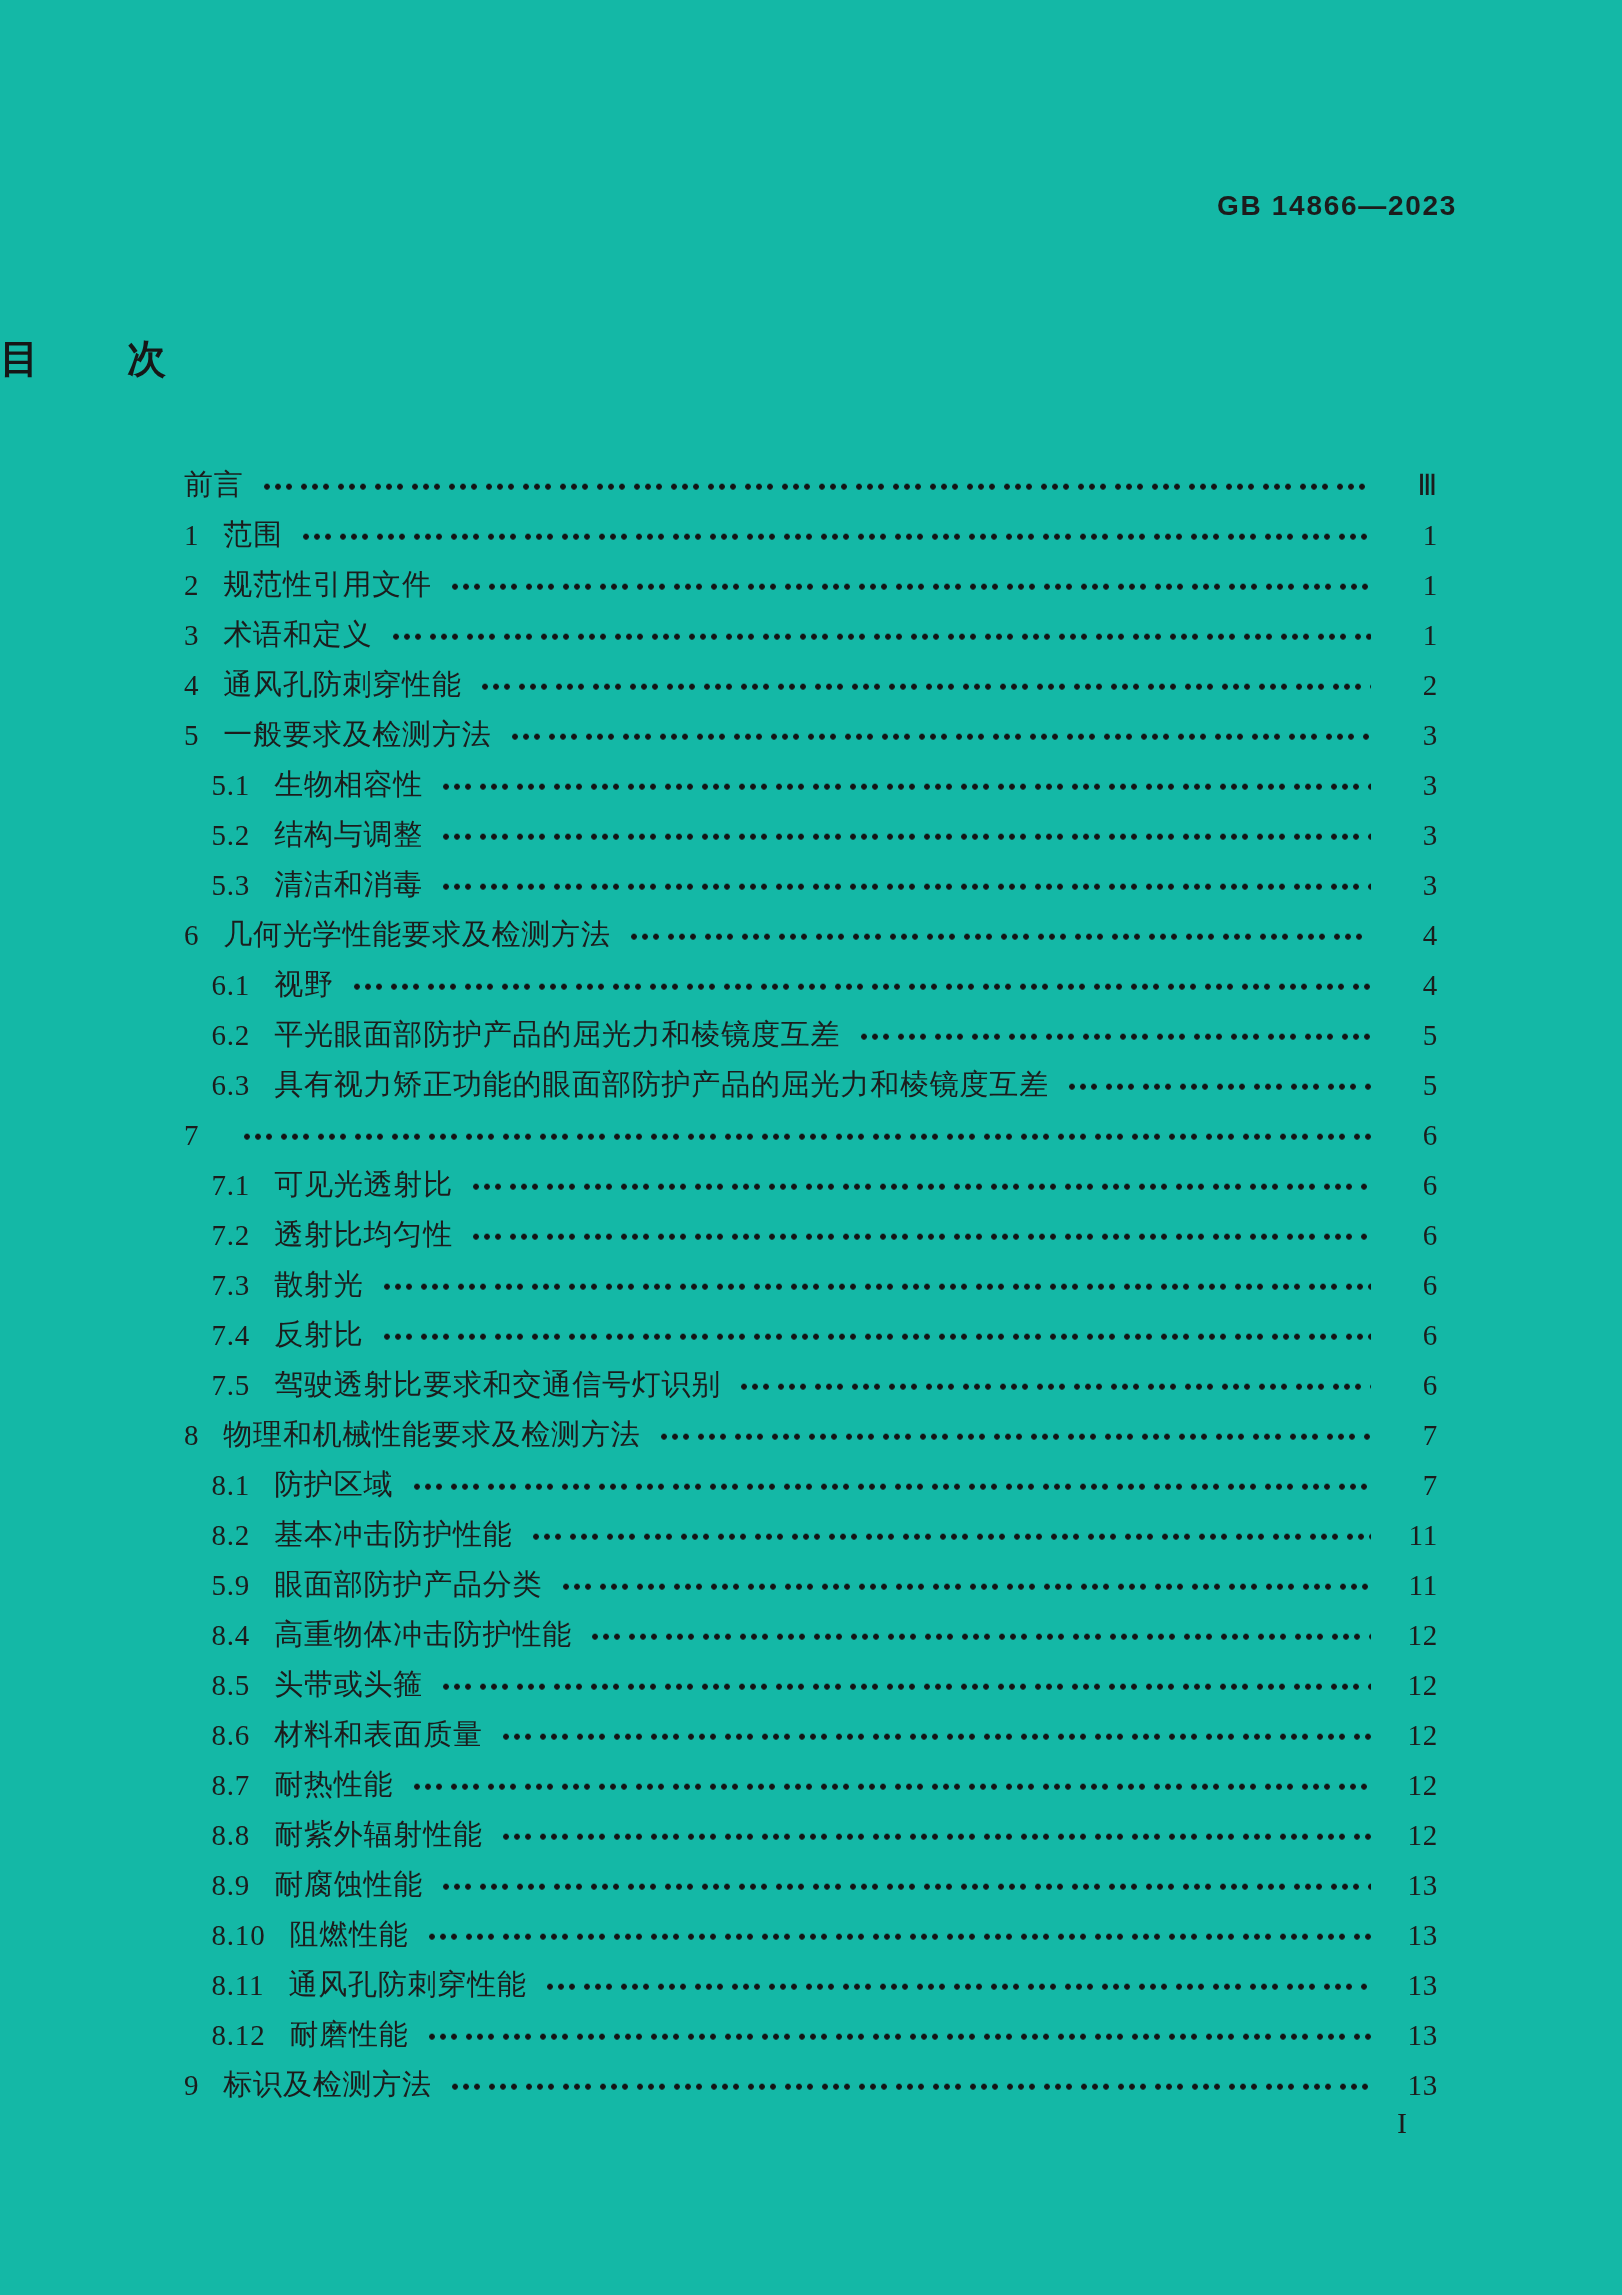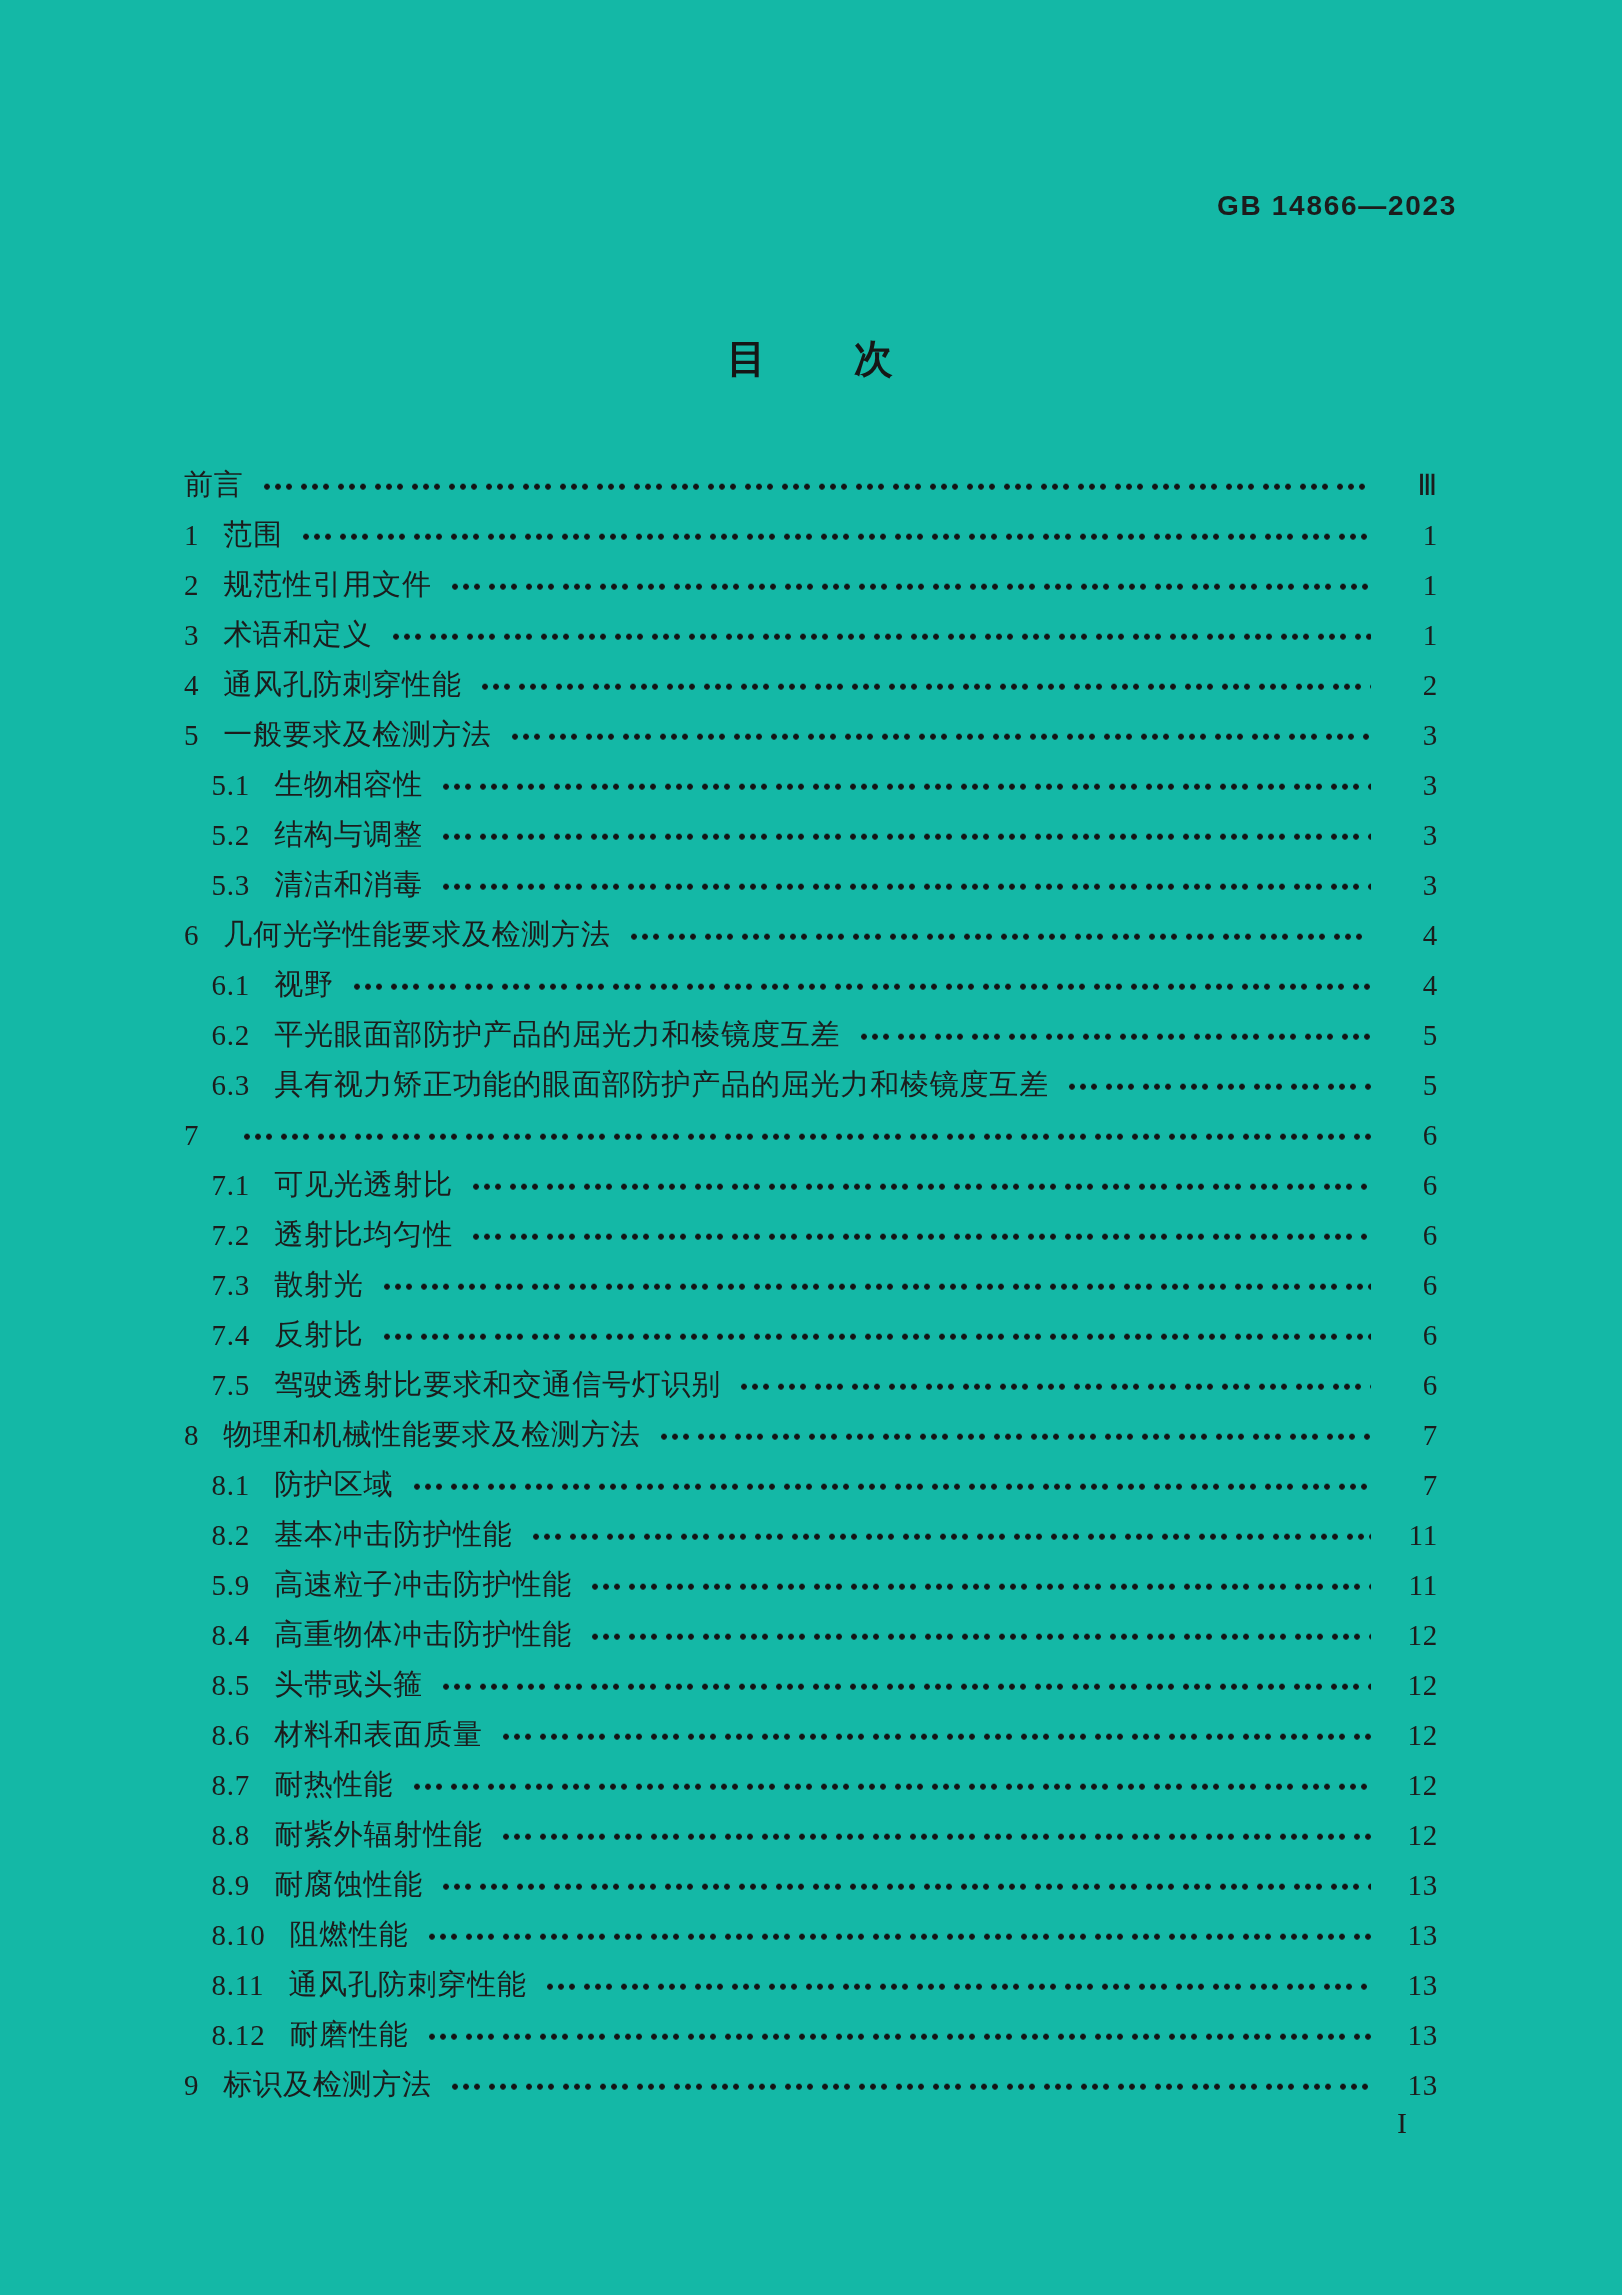--- a/index.html
+++ b/index.html
@@ -25,21 +25,20 @@
     font-size: 28px;
     letter-spacing: 1.7px;
     color: #1c1c1c;
     white-space: nowrap;
   }
   .doc-title {
     position: absolute;
     top: 332px;
     left: 0;
     width: 100%;
-    text-align: center;
     font-family: "Liberation Sans", sans-serif;
     font-weight: 700;
     font-size: 39px;
     color: #161616;
     letter-spacing: 3.3px;
     white-space: pre;
   }
   .toc {
     position: absolute;
     left: 184px;
@@ -248,21 +247,21 @@
 
   <div class="toc-row sub">
     <span class="num">8.2</span>
     <span class="entry-title">基本冲击防护性能</span>
     <span class="dots"></span>
     <span class="page-num">11</span>
   </div>
 
   <div class="toc-row sub">
     <span class="num">5.9</span>
-    <span class="entry-title">高速粒子冲击防护性能</span>
+    <span class="entry-title">眼面部防护产品分类</span>
     <span class="dots"></span>
     <span class="page-num">11</span>
   </div>
 
   <div class="toc-row sub">
     <span class="num">8.4</span>
     <span class="entry-title">高重物体冲击防护性能</span>
     <span class="dots"></span>
     <span class="page-num">12</span>
   </div>

